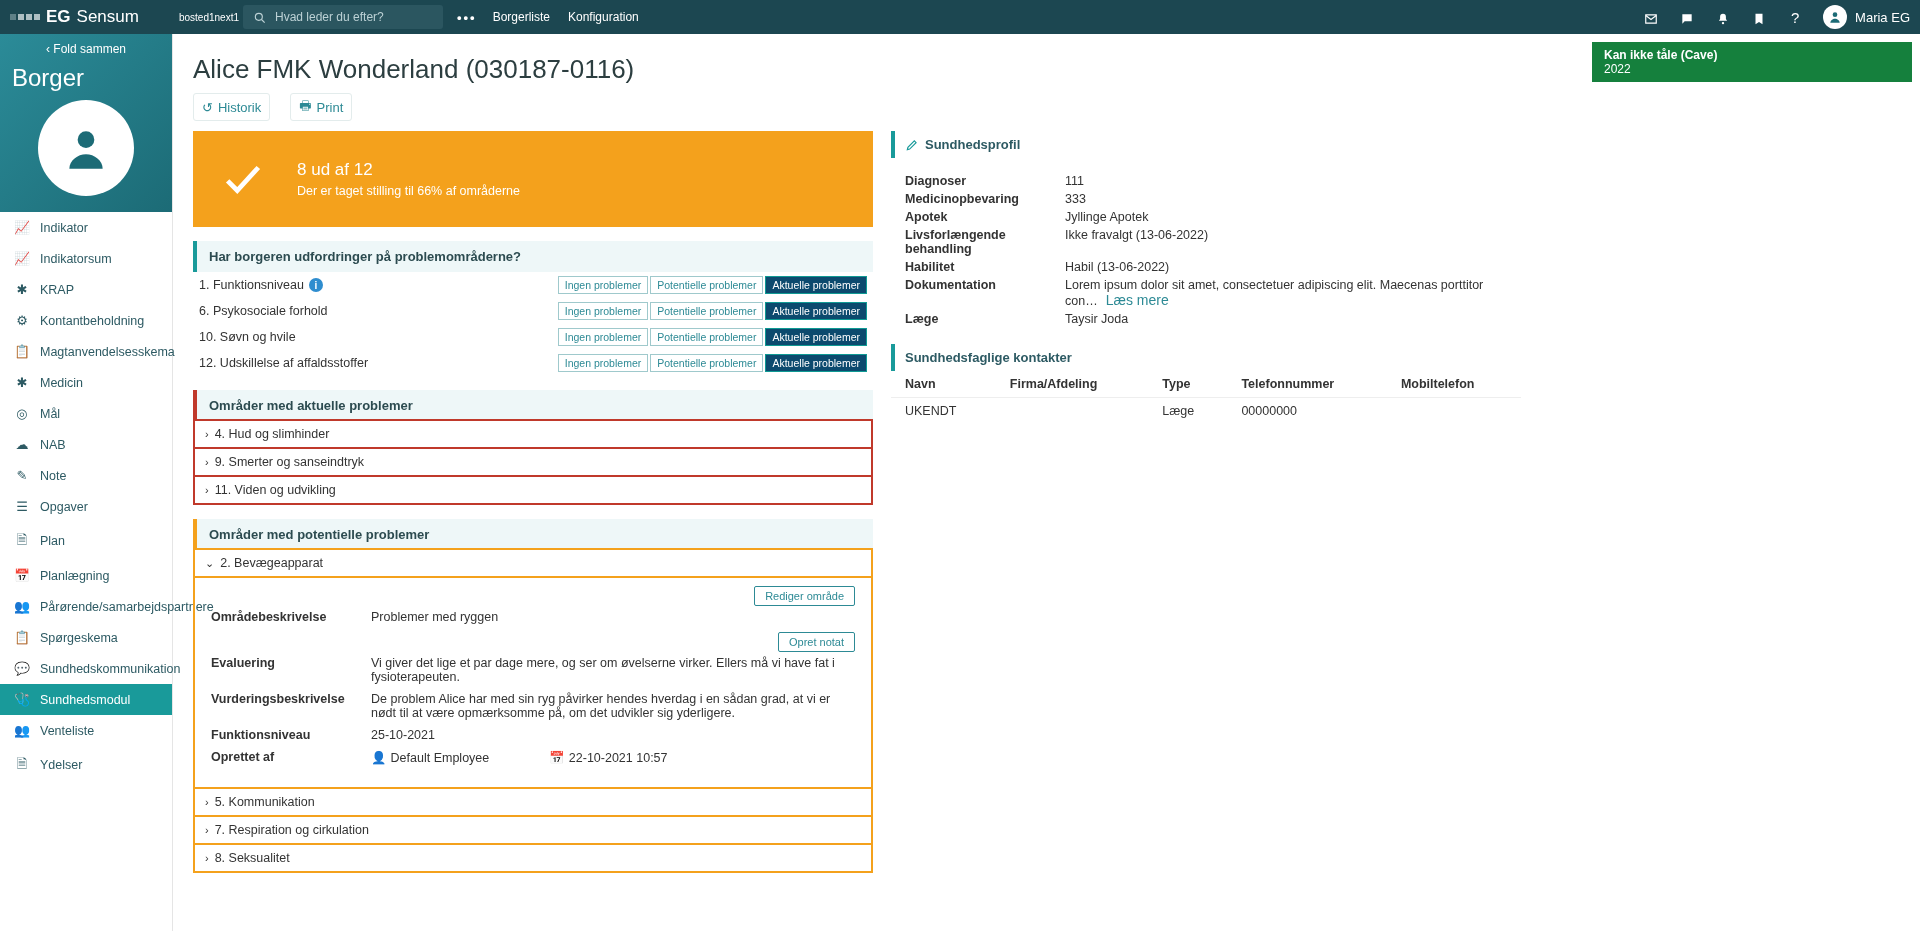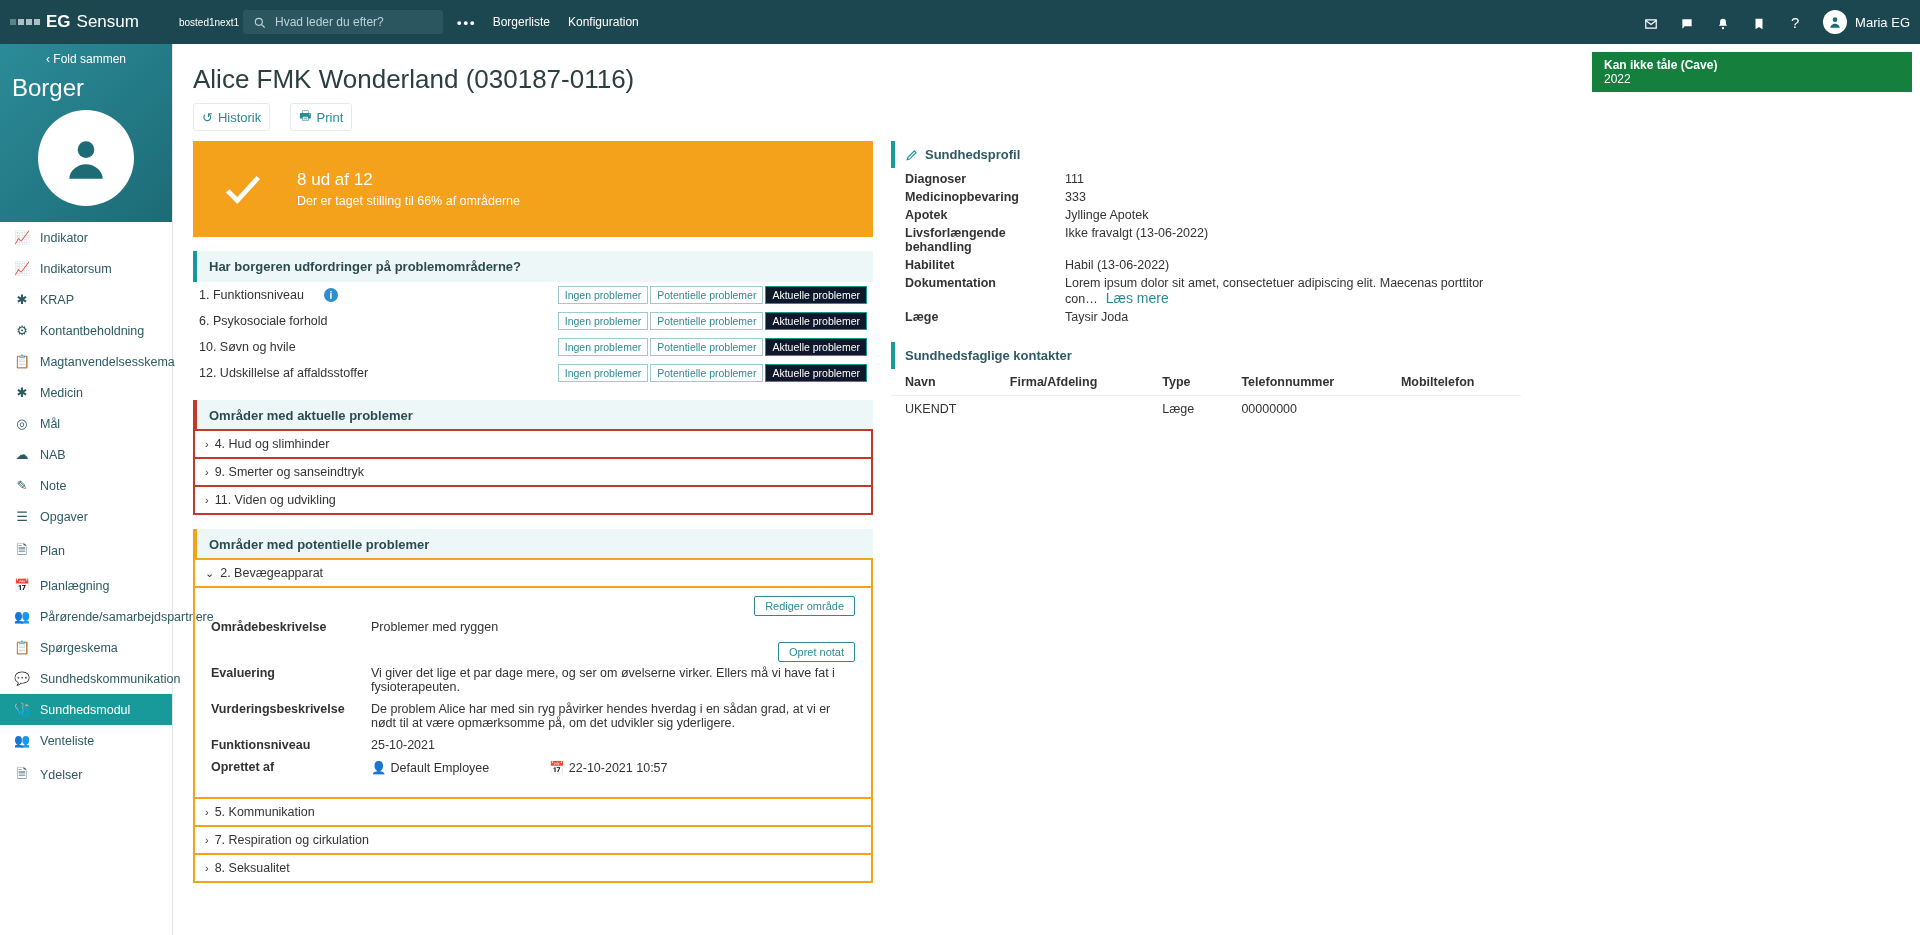--- a/index.html
+++ b/index.html
@@ -1,17 +1,17 @@
 <!DOCTYPE html>
 <html><head>
 <meta charset="utf-8">
 <style>
   * { box-sizing: border-box; margin: 0; padding: 0; }
   body { font-family: "Segoe UI", Arial, sans-serif; font-size: 13px; color: #333; background: #fff; }
-  .topbar { background: #1c4751; color: #fff; height: 44px; display: flex; align-items: center; padding: 0 10px; }
+  .topbar { background: #1c4751; color: #fff; height: 34px; display: flex; align-items: center; padding: 0 10px; }
   .logo { display: flex; align-items: center; gap: 6px; font-size: 17px; font-weight: 300; margin-right: 40px; }
   .logo .eg { font-weight: 700; }
   .logo-icon { display: inline-flex; gap: 2px; }
   .logo-icon span { width: 6px; height: 6px; background: #aebfc3; display: inline-block; }
   .logo-icon span:nth-child(1){ background:#5e8087;}
   .ctx { font-weight: 400; margin-right: 4px; font-size: 10px; }
   .search { background: #2b5660; border-radius: 3px; padding: 4px 10px; display: flex; align-items: center; gap: 8px; width: 200px; margin-right: 14px; color:#bcd1d5;}
   .search input { background: transparent; border: none; color: #fff; outline: none; width: 100%; font-size:12px;}
   .search input::placeholder{color:#bcd1d5;}
   .dots { margin-right: 16px; cursor:pointer; letter-spacing:2px; font-weight:700;}
@@ -50,43 +50,43 @@
   .progress-card .check svg{width:46px;height:46px;stroke:#fff;fill:none;stroke-width:5;}
   .progress-card .h{font-size:17px;font-weight:400;}
   .progress-card .s{font-size:12.5px; margin-top:4px;}
 
   .panel{ margin-bottom:14px;margin-top:6px;}
   .panel-hd{ background:#eef7f8; border-left:4px solid #199a9a; padding:8px 12px; font-size:13px; font-weight:600; color:#2c4b50;}
   .panel-hd.red{border-left-color:#c0392b;}
   .panel-hd.orange{border-left-color:#f4a11c;}
 
   .q-row{ display:flex; align-items:center; padding:4px 6px; font-size:12.5px;}
-  .q-row .lbl{flex:1; display:flex; align-items:center; gap:20px;}
+  .q-row .lbl{flex:1; display:flex; align-items:center; gap:5px;}
   .info-icon{ display:inline-flex; width:14px;height:14px;border-radius:50%;background:#2e8dcf;color:#fff;align-items:center;justify-content:center;font-size:10px;font-weight:700;}
   .seg{display:flex;gap:2px;}
   .seg button{font-size:10.5px; padding:2px 6px; border:1px solid #9fc9cc; background:#fff; color:#2d8a95; cursor:pointer;}
-  .seg button.sel{background:#0f172a;color:#fff;border-color:#0f9a94;}
+  .seg button.sel{background:#0c4a6e;color:#fff;border-color:#0f9a94;}
 
   .exp-row{ border:2px solid #c0392b; margin-top:-2px; padding:6px 10px; display:flex; align-items:center; gap:6px; font-size:12.5px; cursor:pointer; background:#fff;}
   .exp-row.orange{border-color:#f4a11c;}
   .arrow{font-size:11px;}
 
   .exp-open{ border:2px solid #f4a11c; border-top:none; padding:10px 16px 14px; margin-top:-2px; font-size:12.5px;}
   .exp-open .row{ margin-bottom:8px; display:flex;}
   .exp-open .k{width:160px; font-weight:700;}
   .exp-open .v{flex:1;}
   .mini-btn{ float:right; background:#fff; border:1px solid #2d8a95; color:#2d8a95; font-size:11px; padding:3px 10px; margin-left:8px; margin-bottom:4px; cursor:pointer; border-radius:2px;}
   .meta-line{display:flex;gap:60px;}
   .person-icon{color:#f4a11c;margin-right:4px;}
   .cal-icon{color:#f4a11c;margin-right:4px;}
 
   .right-card{ margin-bottom:14px; }
   .right-hd{ border-left:4px solid #199a9a; padding:6px 10px; font-size:13px; font-weight:600; display:flex; gap:6px; align-items:center; color:#2d5a63;}
   .right-hd .edit{color:#199a9a;font-size:12px;}
-  .kv{ padding:2px 12px 2px 14px; }
+  .kv{ padding:2px 12px 2px 14px;margin-top:12px; }
   .kv-row{display:flex; font-size:12.5px; padding:2px 0;}
   .kv-row .k{width:160px;font-weight:700;}
   .kv-row .v{flex:1;}
   .more-link{color:#2d8a95;font-size:14px;margin-left:8px;cursor:pointer;}
 
   table.contacts{width:100%;border-collapse:collapse;font-size:12.5px;}
   table.contacts th{text-align:left;font-weight:600;padding:6px 14px;border-bottom:1px solid #eee;}
   table.contacts td{padding:6px 14px;}
 
   svg.glyph{width:14px;height:14px;vertical-align:middle;}

